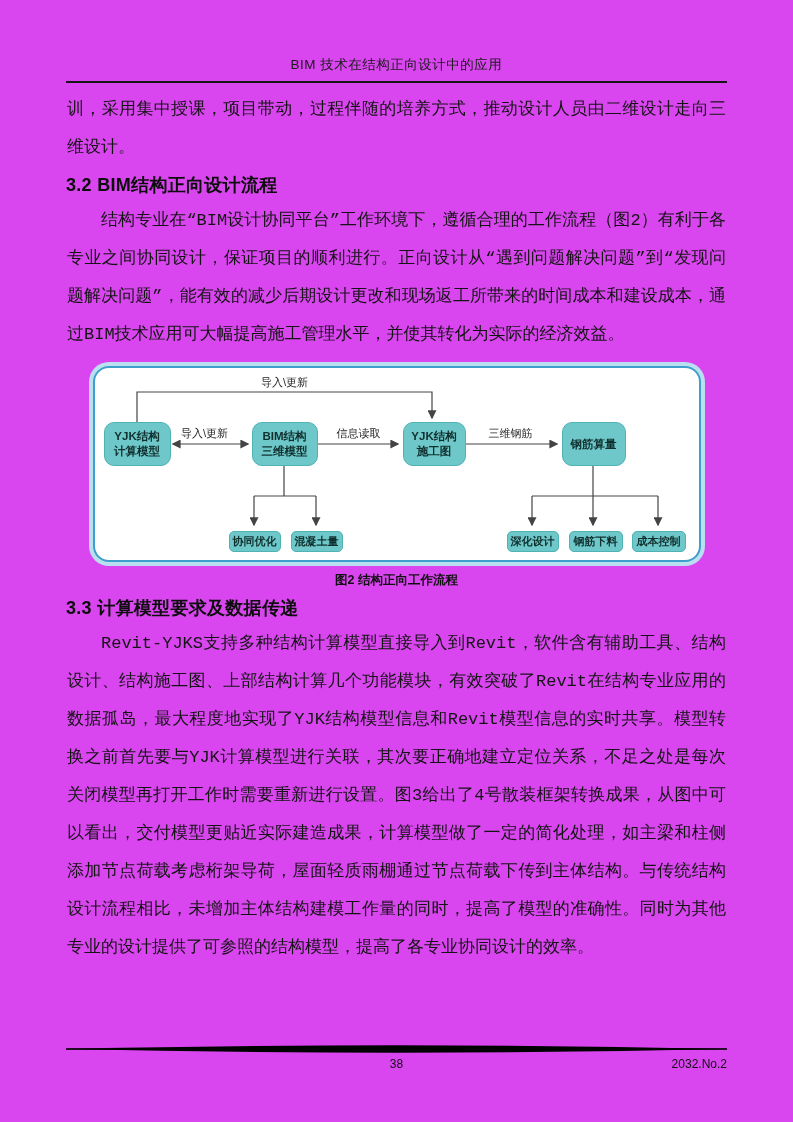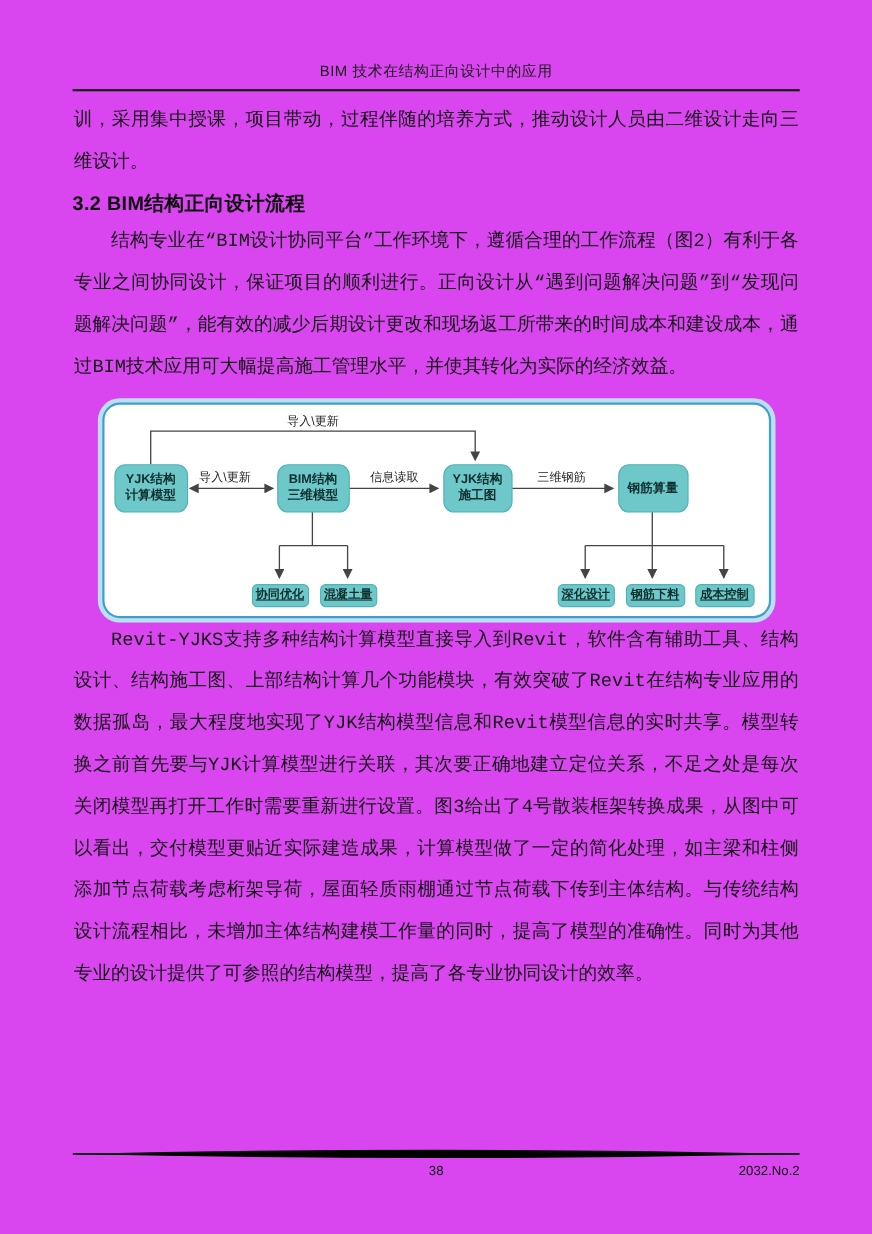--- a/index.html
+++ b/index.html
@@ -77,21 +77,20 @@
   .fc-node span { white-space: pre-line; }
   .fc-node.big {
     border-radius: 10px;
     font-size: 11.5px;
     line-height: 15px;
   }
   .fc-node.small {
     border-radius: 5px;
     font-size: 11px;
     line-height: 13px;
-    text-decoration: underline;
   }
   .fc-label {
     position: absolute;
     font-size: 11px;
     color: #1e1e1e;
     text-align: center;
   }
   .fig-caption {
     text-align: center;
     font-size: 12.5px;
@@ -198,22 +197,24 @@
       <div class="fc-node small" style="left:537px;top:163px;width:52px;height:19px">
         <span>成本控制</span>
       </div>
 
       <div class="fc-label" style="left:150px;top:7px;width:80px">导入\更新</div>
       <div class="fc-label" style="left:70px;top:58px;width:80px">导入\更新</div>
       <div class="fc-label" style="left:224px;top:58px;width:80px">信息读取</div>
       <div class="fc-label" style="left:376px;top:58px;width:80px">三维钢筋</div>
     </div>
 
+    <figcaption class="fig-caption">图2 结构正向工作流程</figcaption>
   </figure>
 
+  <h2 class="section-heading">3.3 计算模型要求及数据传递</h2>
   <p class="body-text indent">Revit-YJKS支持多种结构计算模型直接导入到Revit，软件含有辅助工具、结构设计、结构施工图、上部结构计算几个功能模块，有效突破了Revit在结构专业应用的数据孤岛，最大程度地实现了YJK结构模型信息和Revit模型信息的实时共享。模型转换之前首先要与YJK计算模型进行关联，其次要正确地建立定位关系，不足之处是每次关闭模型再打开工作时需要重新进行设置。图3给出了4号散装框架转换成果，从图中可以看出，交付模型更贴近实际建造成果，计算模型做了一定的简化处理，如主梁和柱侧添加节点荷载考虑桁架导荷，屋面轻质雨棚通过节点荷载下传到主体结构。与传统结构设计流程相比，未增加主体结构建模工作量的同时，提高了模型的准确性。同时为其他专业的设计提供了可参照的结构模型，提高了各专业协同设计的效率。</p>
 
   <div class="page-footer">
     <svg class="footer-bar" width="661" height="10" viewBox="0 0 661 10" xmlns="http://www.w3.org/2000/svg">
       <rect x="0" y="4.2" width="661" height="1.6" fill="#000000"></rect>
       <path d="M0,5 Q165,1.2 330,1.2 Q495,1.2 660,5 Q495,8.8 330,8.8 Q165,8.8 0,5 Z" fill="#000000"></path>
     </svg>
     <div class="footer-row">
       <span class="footer-page">38</span>
       <span class="footer-issue">2032.No.2</span>

